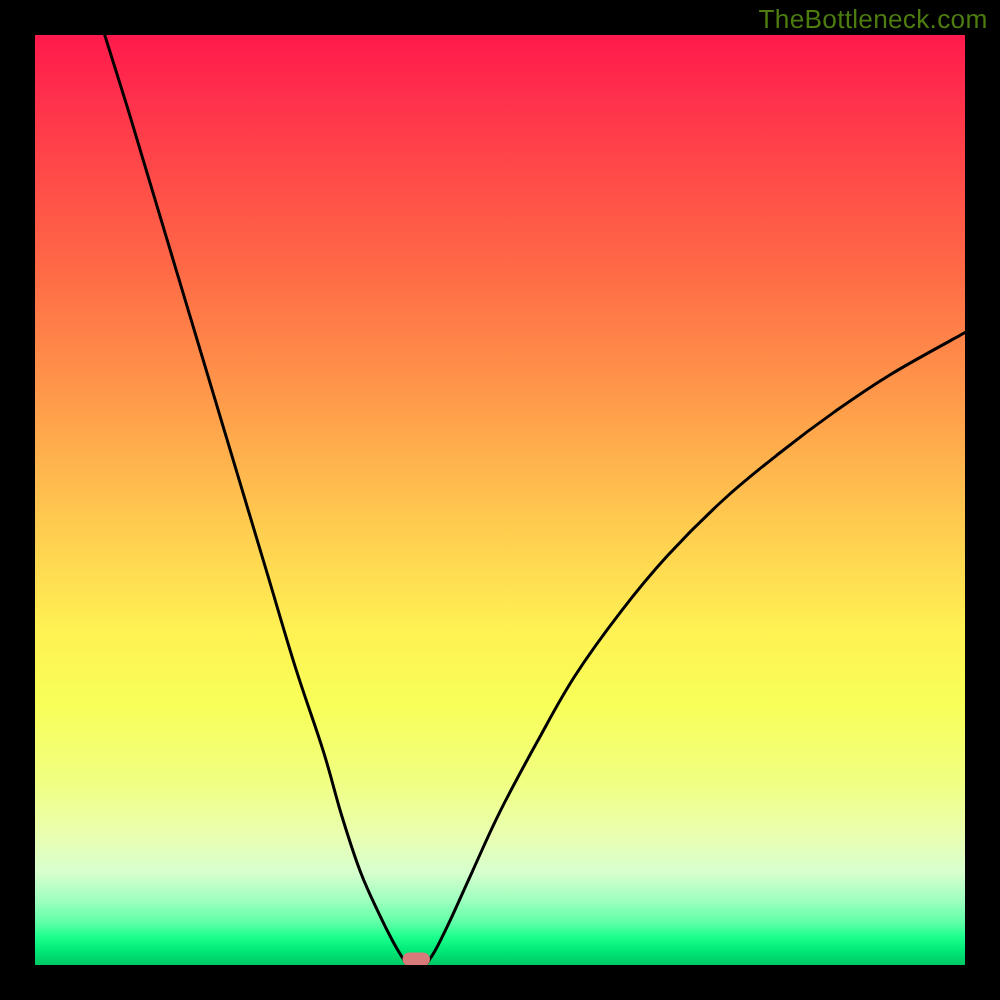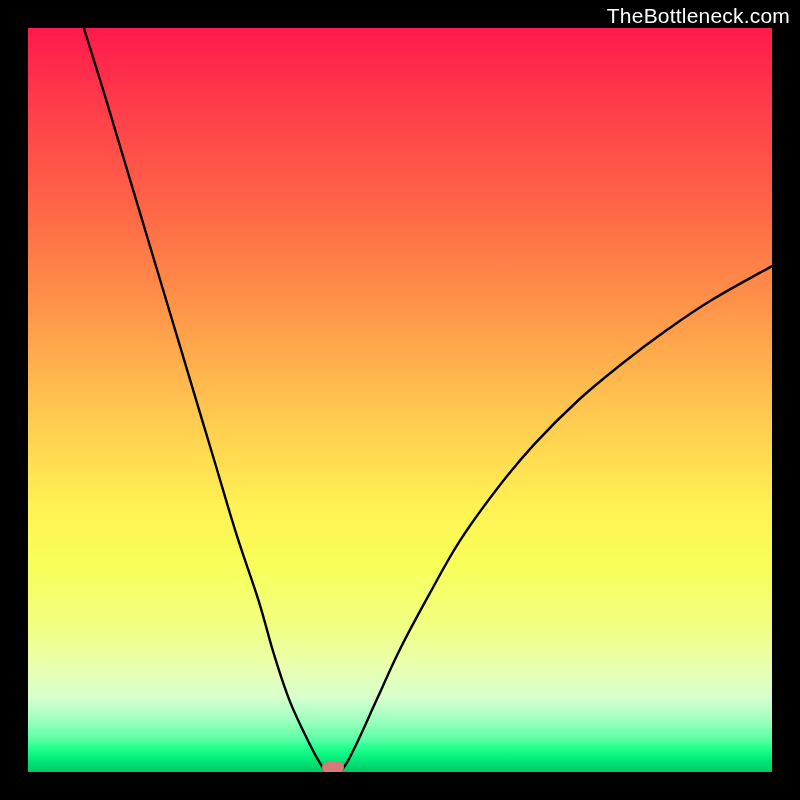--- a/index.html
+++ b/index.html
@@ -57,21 +57,21 @@
   }
   .marker {
     position: absolute;
     background: #d87a7a;
     border-radius: 6px;
   }
   .watermark {
     position: absolute;
     top: 4px;
     right: 10px;
-    color: #ffffff;
+    color: #4d7c0f;
     font-size: 21px;
     font-weight: 500;
     letter-spacing: 0.2px;
   }
 </style>
 </head>
 <body>
 
 <div class="frame">
 

